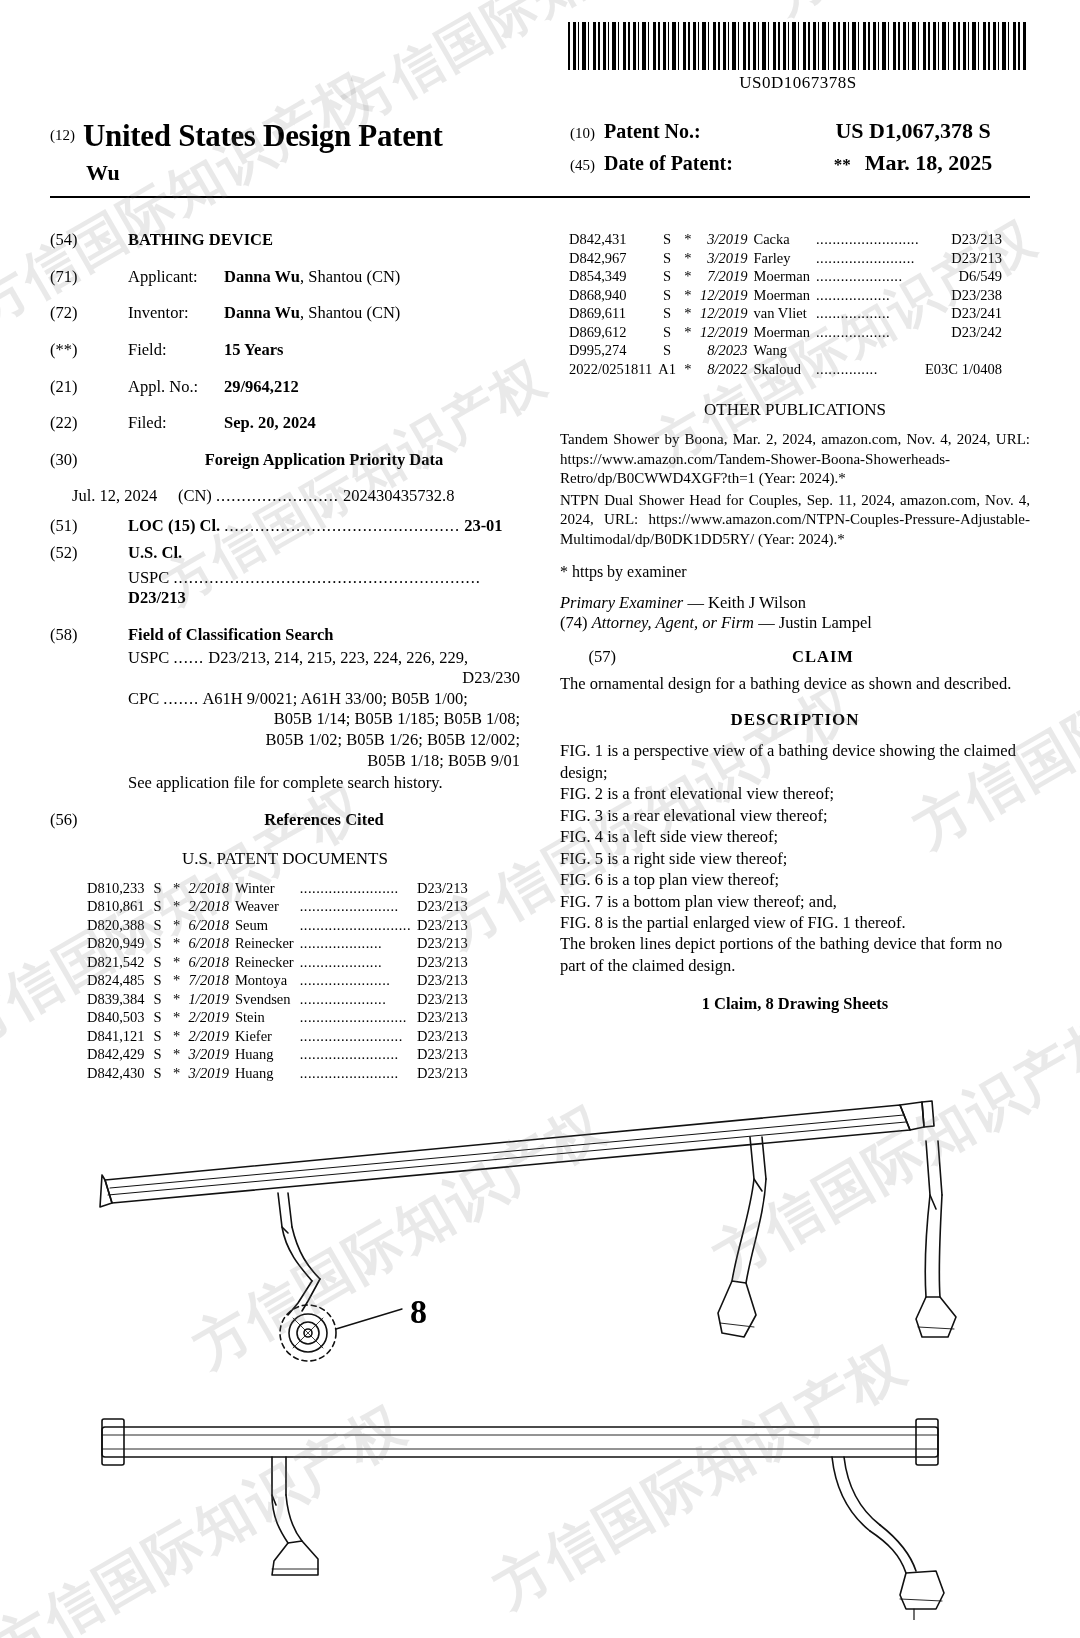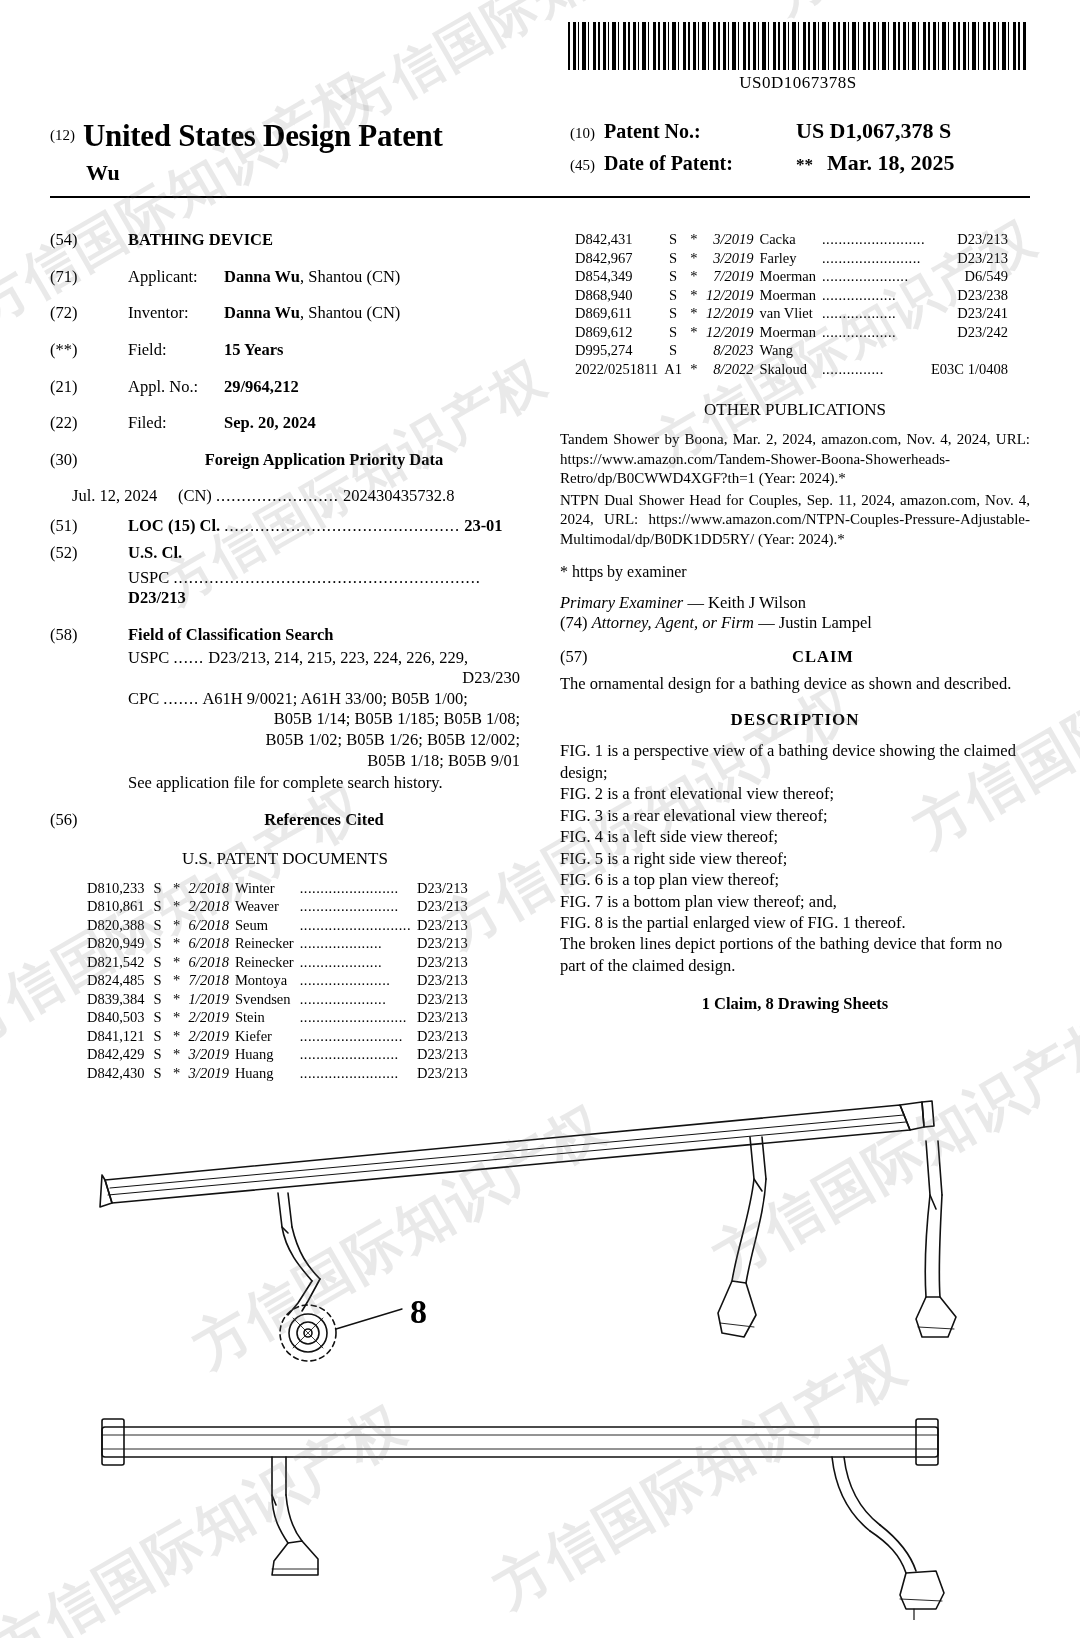--- a/index.html
+++ b/index.html
@@ -105,21 +105,21 @@
     width: 34px;
   }
   .pn-label {
     font-size: 20px;
     font-weight: 700;
     width: 192px;
   }
   .pn-value {
     font-size: 22px;
     font-weight: 700;
-    text-align: left;
+    text-align: center;
     flex: 1;
   }
   .dop-star {
     font-size: 17px;
     font-weight: 700;
     margin-right: 14px;
   }
   .hdr-rule {
     border: none;
     border-top: 2px solid #000;
@@ -182,21 +182,21 @@
   td.c-k    { text-align: center; width: 14px;}
   td.c-star { text-align: center; width: 12px; }
   td.c-date { text-align: right; padding-right: 8px; font-style: italic; }
   td.c-name { text-align: left; }
   td.c-cls  { text-align: right; }
   .leader { letter-spacing: 0.5px; }
 
   table.refs-r {
     border-collapse: collapse;
     font-size: 14.5px;
-    margin-left: 12px;
+    margin-left: 6px;
     line-height: 1.28;
   }
   table.refs-r td { padding: 0 3px; white-space: nowrap; vertical-align: top; }
 
   .pubs {
     font-size: 15px;
     text-align: justify;
     line-height: 1.3;
     margin-top: 4px;
   }
@@ -208,21 +208,21 @@
   }
   .examiner { font-size: 16.5px; margin-bottom: 0; }
   .attorney { font-size: 16.5px; margin-bottom: 14px; }
 
   .claim-head {
     display: flex;
     font-size: 16.5px;
     font-weight: 700;
     margin-bottom: 6px;
   }
-  .claim-head .num { width: 56px; font-weight: 400; }
+  .claim-head .num { width: 56px; font-weight: 400; text-align: right; }
   .claim-head .t { flex: 1; text-align: center; letter-spacing: 1px; }
 
   .claim-text {
     font-size: 16.5px;
     text-align: justify;
     line-height: 1.28;
     margin-bottom: 16px;
   }
   .desc-head {
     text-align: center;

